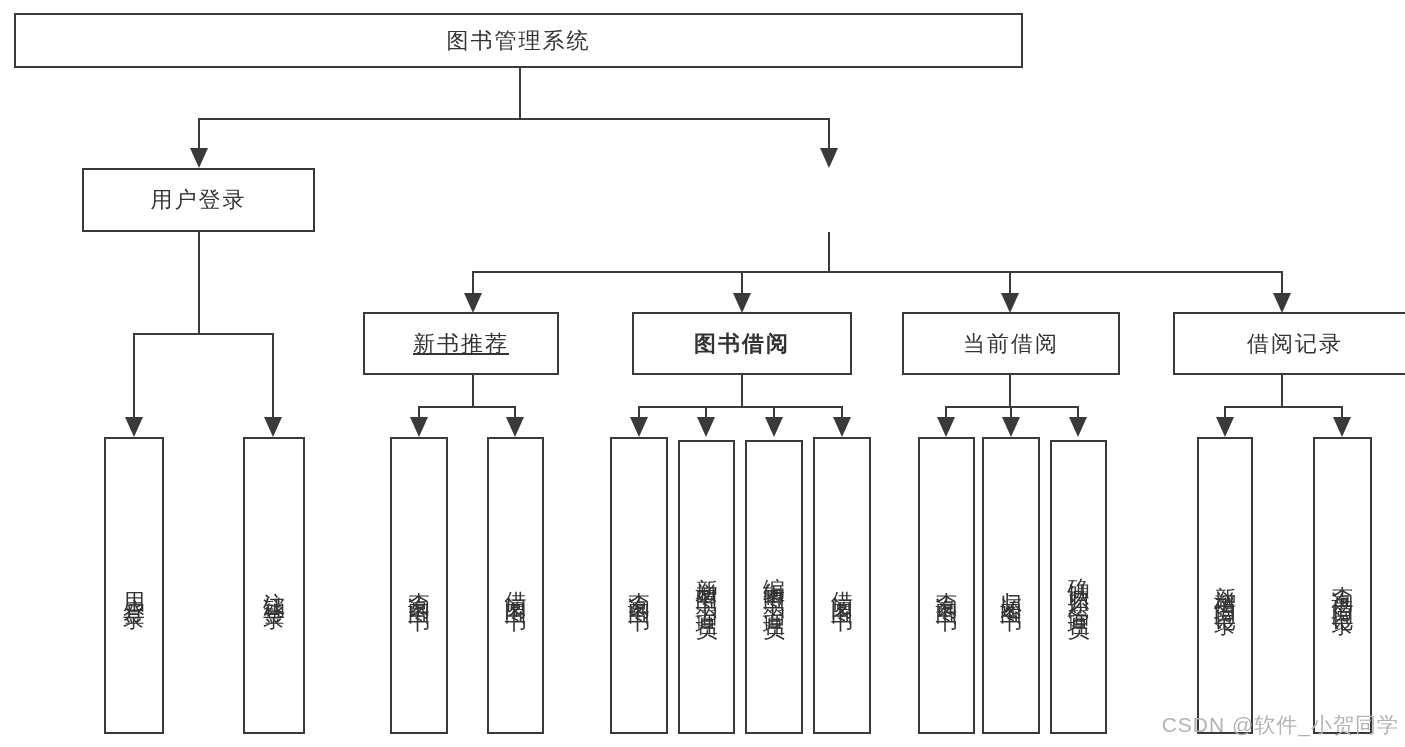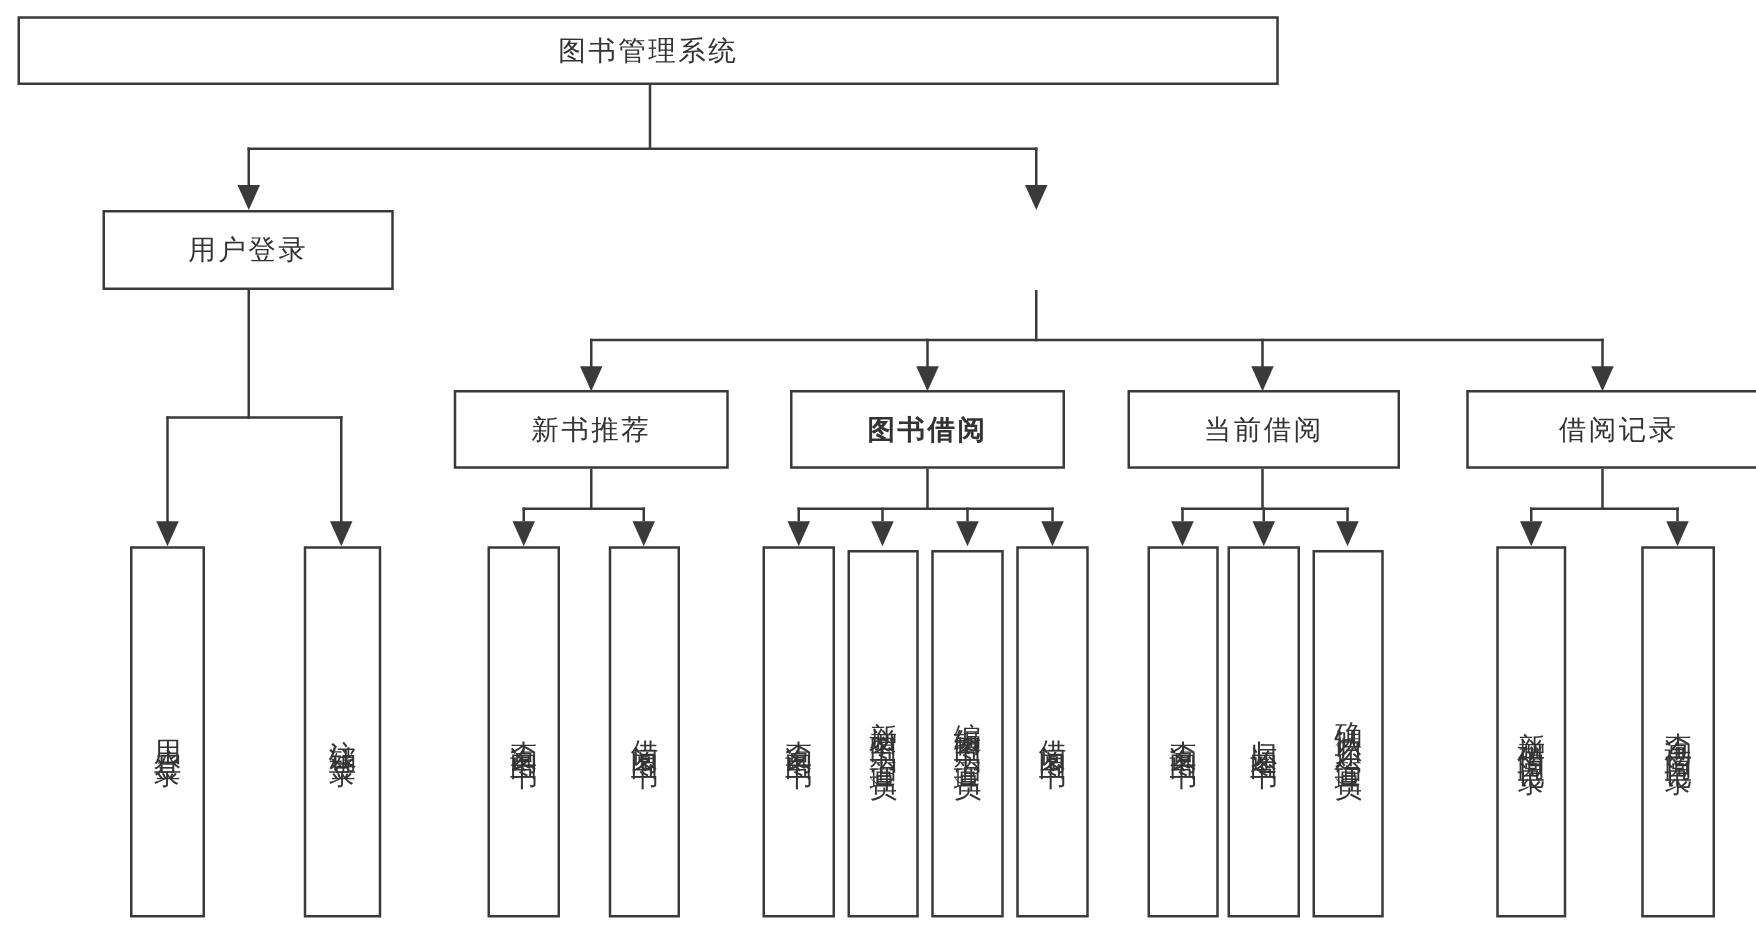--- a/index.html
+++ b/index.html
@@ -81,21 +81,21 @@
   <div class="hline" style="left:472px;top:271px;width:811px;"></div>
   <div class="vline" style="left:472px;top:271px;height:24px;"></div>
   <div class="arrow" style="left:464px;top:293px;"></div>
   <div class="vline" style="left:741px;top:271px;height:24px;"></div>
   <div class="arrow" style="left:733px;top:293px;"></div>
   <div class="vline" style="left:1009px;top:271px;height:24px;"></div>
   <div class="arrow" style="left:1001px;top:293px;"></div>
   <div class="vline" style="left:1281px;top:271px;height:24px;"></div>
   <div class="arrow" style="left:1273px;top:293px;"></div>
 
-  <div class="box" style="left:363px;top:312px;width:220px;height:63px;">
+  <div class="box" style="left:363px;top:312px;width:196px;height:63px;text-decoration:underline;">
     <span>新书推荐</span>
   </div>
   <div class="box" style="left:632px;top:312px;width:220px;height:63px;font-weight:bold;">
     <span>图书借阅</span>
   </div>
   <div class="box" style="left:902px;top:312px;width:218px;height:63px;">
     <span>当前借阅</span>
   </div>
   <div class="box" style="left:1173px;top:312px;width:244px;height:63px;">
     <span>借阅记录</span>
@@ -172,14 +172,15 @@
     <span>确认归还（管理员）</span>
   </div>
 
   <div class="vbox" style="left:1197px;top:437px;width:56px;height:297px;">
     <span>新增借阅记录</span>
   </div>
   <div class="vbox" style="left:1313px;top:437px;width:59px;height:297px;">
     <span>查询借阅记录</span>
   </div>
 
+  <div class="watermark">CSDN @软件_小贺同学</div>
 
 </div>
 
 </body></html>

